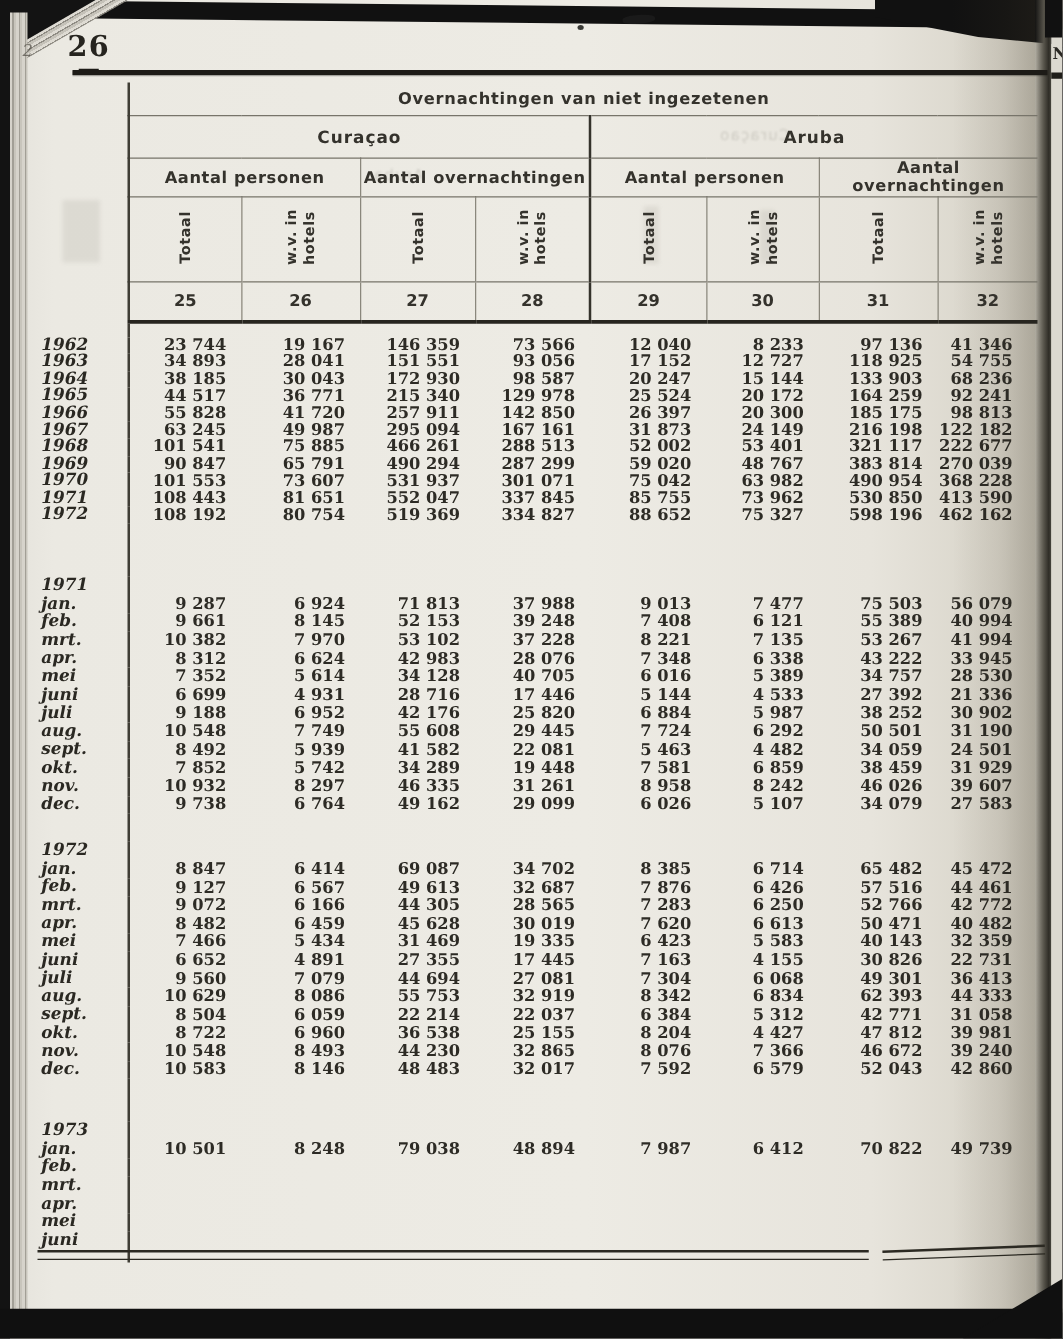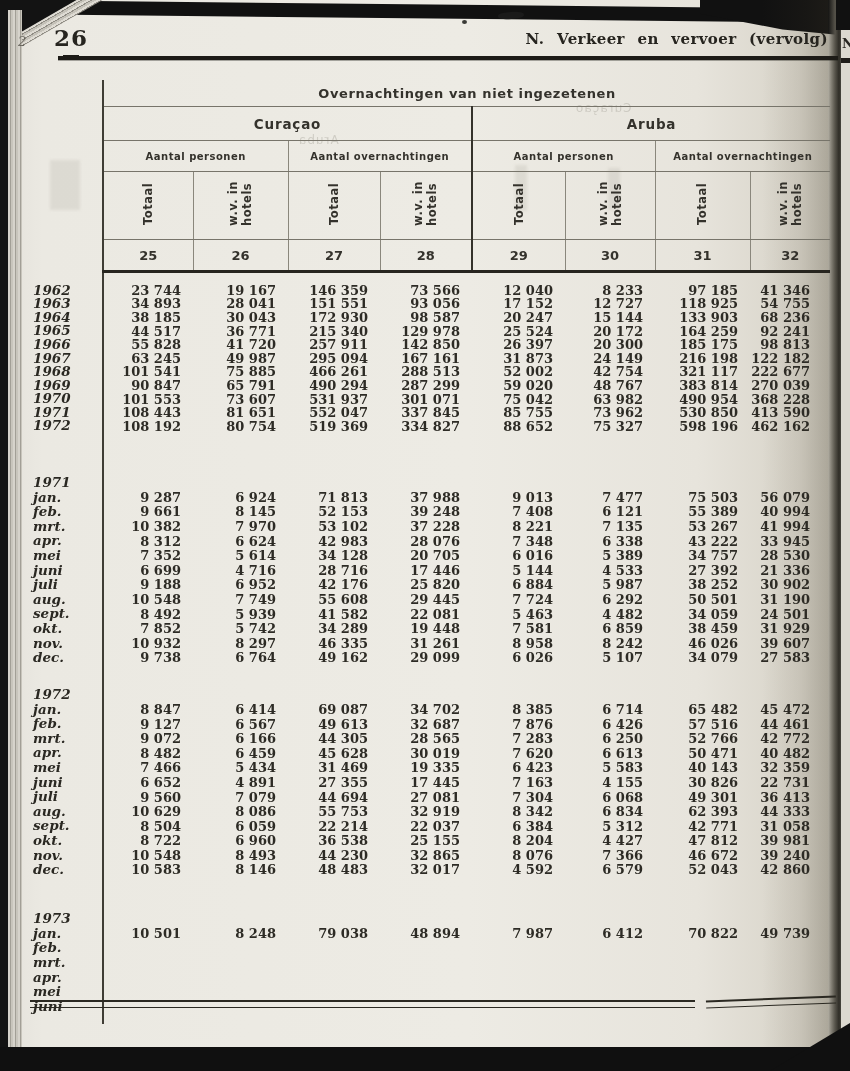--- a/index.html
+++ b/index.html
@@ -36,27 +36,27 @@
   .page-title{position:absolute;right:22px;top:30px;font-size:15px;font-weight:bold;word-spacing:7px;letter-spacing:0.4px;}
   .head-rule{position:absolute;left:58px;top:56px;width:780px;height:4px;background:#1d1b17;box-shadow:0 1px 0 rgba(30,28,22,0.35);}
   .head-dash{position:absolute;left:63px;top:55px;width:16px;height:4px;background:#1d1b17;}
   .np-letter{position:absolute;left:842px;top:36px;font-size:13px;font-weight:bold;color:#2a2823;}
   .np-dash{position:absolute;left:841px;top:58px;width:9px;height:5px;background:#1f1d19;}
   
   .ghost{position:absolute;transform:scaleX(-1);color:#8e8b80;opacity:0.30;filter:blur(0.7px);
     font-family:"DejaVu Sans",sans-serif;font-size:12px;letter-spacing:1px;}
   .ghost-bar{position:absolute;background:#9c998e;opacity:0.18;filter:blur(1.5px);}
   
-  table.stats{position:absolute;left:25px;top:80px;width:805px;border-collapse:collapse;table-layout:fixed;}
+  table.stats{position:absolute;left:25px;top:66px;width:805px;border-collapse:collapse;table-layout:fixed;}
   .stats th,.stats td{padding:0;margin:0;}
   .stats thead th{font-family:"DejaVu Sans",sans-serif;font-weight:bold;color:#34322c;vertical-align:middle;text-align:center;}
   th.stub-head{border-right:2px solid #3f3d35;}
   .t-title{height:26px;font-size:13px;letter-spacing:0.6px;border-bottom:1px solid #77746a;font-weight:bold;}
   .region{height:33px;font-size:13.5px;letter-spacing:0.8px;border-bottom:1px solid #77746a;}
-  .measure{height:30px;font-size:10px;letter-spacing:0.5px;border-bottom:1px solid #77746a;}
+  .measure{height:30px;font-size:13px;letter-spacing:0.5px;border-bottom:1px solid #77746a;}
   .vcell{height:67px;border-bottom:1px solid #77746a;}
   .vert{display:inline-block;writing-mode:vertical-rl;transform:rotate(180deg);
     font-size:11.5px;line-height:1.25;letter-spacing:0.5px;height:58px;text-align:center;white-space:normal;}
   .colnum{height:30px;font-size:13px;border-bottom:3px solid #27251f;}
   .bl{border-left:1px solid #8a877c;}
   .bl-heavy{border-left:2px solid #34322b;}
   .stats tbody td{font-size:13px;line-height:1;vertical-align:middle;}
   .stats td.stub{border-right:2px solid #3f3d35;text-align:left;padding-left:8px;
     font-style:italic;font-weight:bold;font-size:13.5px;color:#2a2822;}
   .stats td.val{text-align:right;padding-right:12px;font-weight:bold;color:#2d2b25;
@@ -91,21 +91,20 @@
   <div class="speck-b"></div>
 
   <span class="ghost" style="left:298px;top:133px;">Aruba</span>
   <span class="ghost" style="left:575px;top:101px;">Curaçao</span>
   <div class="ghost-bar" style="left:515px;top:165px;width:12px;height:46px;"></div>
   <div class="ghost-bar" style="left:608px;top:168px;width:12px;height:42px;"></div>
   <div class="ghost-bar" style="left:50px;top:160px;width:30px;height:50px;"></div>
 
   <span class="faint-digit">2</span>
   <span class="page-number">26</span>
-  <span class="page-title">N. Verkeer en vervoer (vervolg)</span>
   <div class="head-dash"></div>
   <div class="head-rule"></div>
   <span class="np-letter">N</span>
   <div class="np-dash"></div>
 
   <table class="stats">
     <colgroup>
       <col style="width:78px">
         <col style="width:90px">
         <col style="width:95px">
@@ -158,21 +157,21 @@
           <td colspan="8"></td>
         </tr>
         <tr class="year-row">
           <td class="stub">1962</td>
           <td class="val c0">23 744</td>
           <td class="val c1">19 167</td>
           <td class="val c2">146 359</td>
           <td class="val c3">73 566</td>
           <td class="val c4">12 040</td>
           <td class="val c5">8 233</td>
-          <td class="val c6">97 185</td>
+          <td class="val c6">97 136</td>
           <td class="val c7">41 346</td>
         </tr>
         <tr class="year-row">
           <td class="stub">1963</td>
           <td class="val c0">34 893</td>
           <td class="val c1">28 041</td>
           <td class="val c2">151 551</td>
           <td class="val c3">93 056</td>
           <td class="val c4">17 152</td>
           <td class="val c5">12 727</td>
@@ -223,21 +222,21 @@
           <td class="val c6">216 198</td>
           <td class="val c7">122 182</td>
         </tr>
         <tr class="year-row">
           <td class="stub">1968</td>
           <td class="val c0">101 541</td>
           <td class="val c1">75 885</td>
           <td class="val c2">466 261</td>
           <td class="val c3">288 513</td>
           <td class="val c4">52 002</td>
-          <td class="val c5">42 754</td>
+          <td class="val c5">53 401</td>
           <td class="val c6">321 117</td>
           <td class="val c7">222 677</td>
         </tr>
         <tr class="year-row">
           <td class="stub">1969</td>
           <td class="val c0">90 847</td>
           <td class="val c1">65 791</td>
           <td class="val c2">490 294</td>
           <td class="val c3">287 299</td>
           <td class="val c4">59 020</td>
@@ -328,30 +327,30 @@
           <td class="val c4">7 348</td>
           <td class="val c5">6 338</td>
           <td class="val c6">43 222</td>
           <td class="val c7">33 945</td>
         </tr>
         <tr class="month-row">
           <td class="stub">mei</td>
           <td class="val c0">7 352</td>
           <td class="val c1">5 614</td>
           <td class="val c2">34 128</td>
-          <td class="val c3">20 705</td>
+          <td class="val c3">40 705</td>
           <td class="val c4">6 016</td>
           <td class="val c5">5 389</td>
           <td class="val c6">34 757</td>
           <td class="val c7">28 530</td>
         </tr>
         <tr class="month-row">
           <td class="stub">juni</td>
           <td class="val c0">6 699</td>
-          <td class="val c1">4 716</td>
+          <td class="val c1">4 931</td>
           <td class="val c2">28 716</td>
           <td class="val c3">17 446</td>
           <td class="val c4">5 144</td>
           <td class="val c5">4 533</td>
           <td class="val c6">27 392</td>
           <td class="val c7">21 336</td>
         </tr>
         <tr class="month-row">
           <td class="stub">juli</td>
           <td class="val c0">9 188</td>
@@ -546,21 +545,21 @@
           <td class="val c5">7 366</td>
           <td class="val c6">46 672</td>
           <td class="val c7">39 240</td>
         </tr>
         <tr class="month-row">
           <td class="stub">dec.</td>
           <td class="val c0">10 583</td>
           <td class="val c1">8 146</td>
           <td class="val c2">48 483</td>
           <td class="val c3">32 017</td>
-          <td class="val c4">4 592</td>
+          <td class="val c4">7 592</td>
           <td class="val c5">6 579</td>
           <td class="val c6">52 043</td>
           <td class="val c7">42 860</td>
         </tr>
         <tr class="spacer" style="height: 34px;">
           <td class="stub"></td>
           <td colspan="8"></td>
         </tr>
         <tr class="label-row">
           <td class="stub">1973</td>

